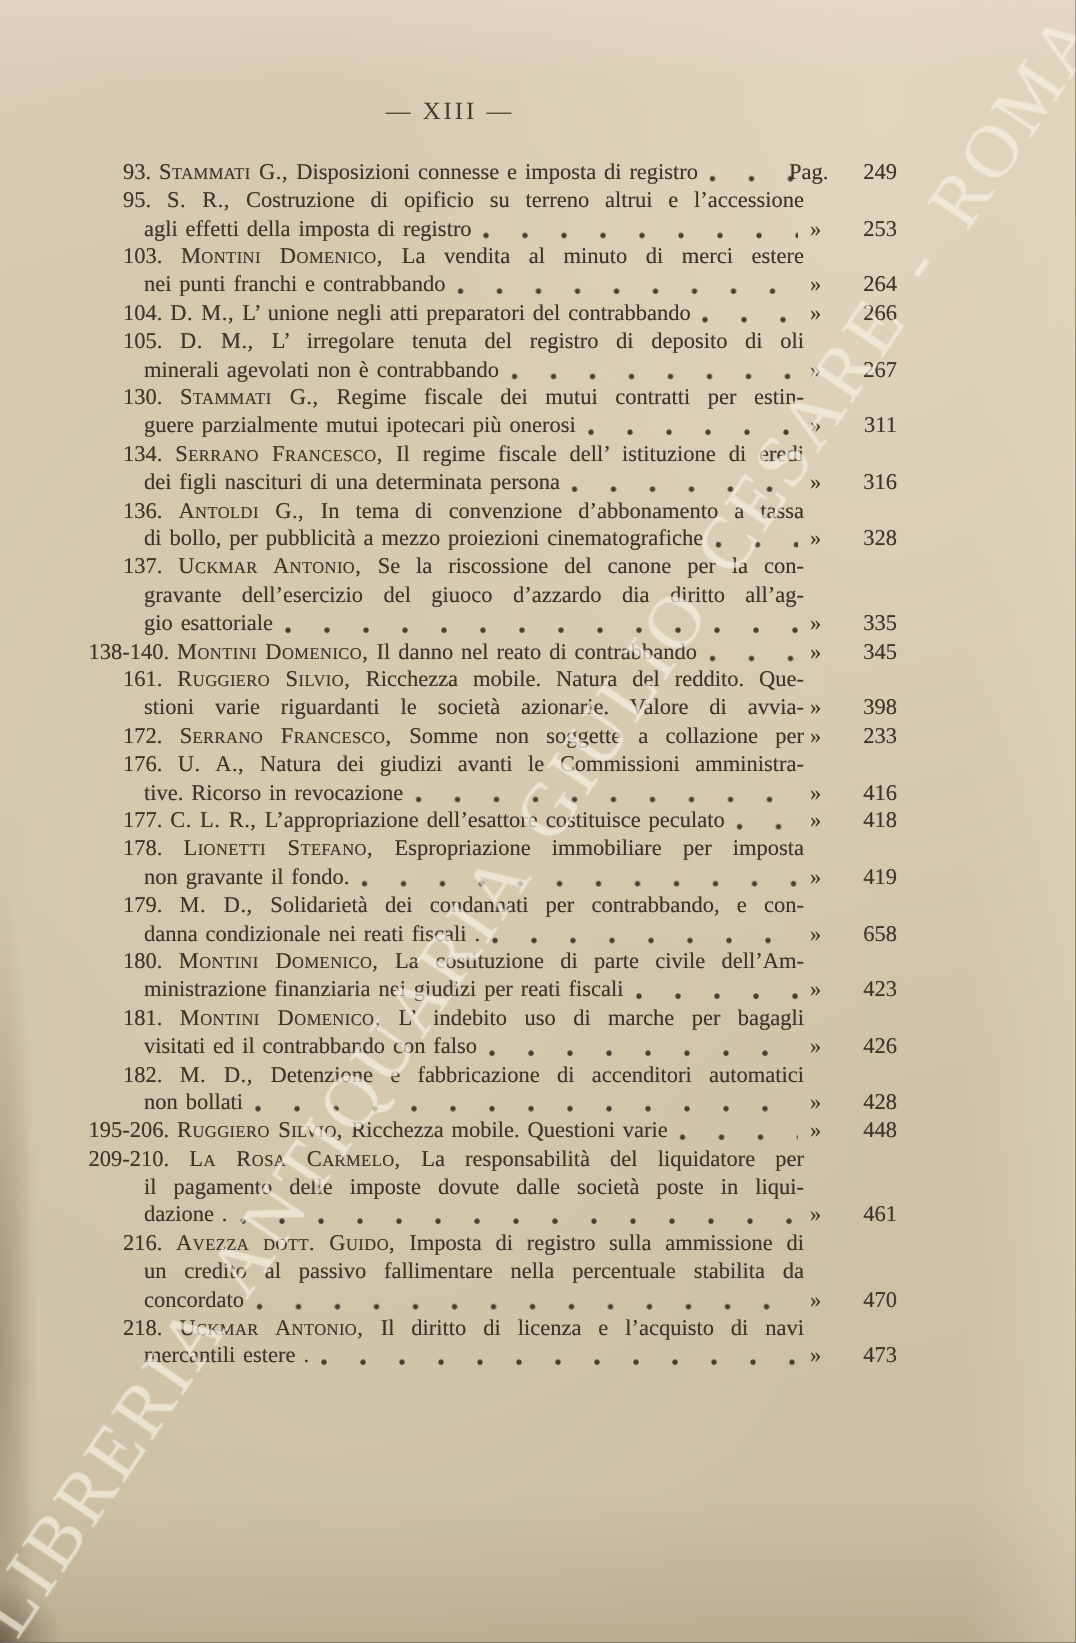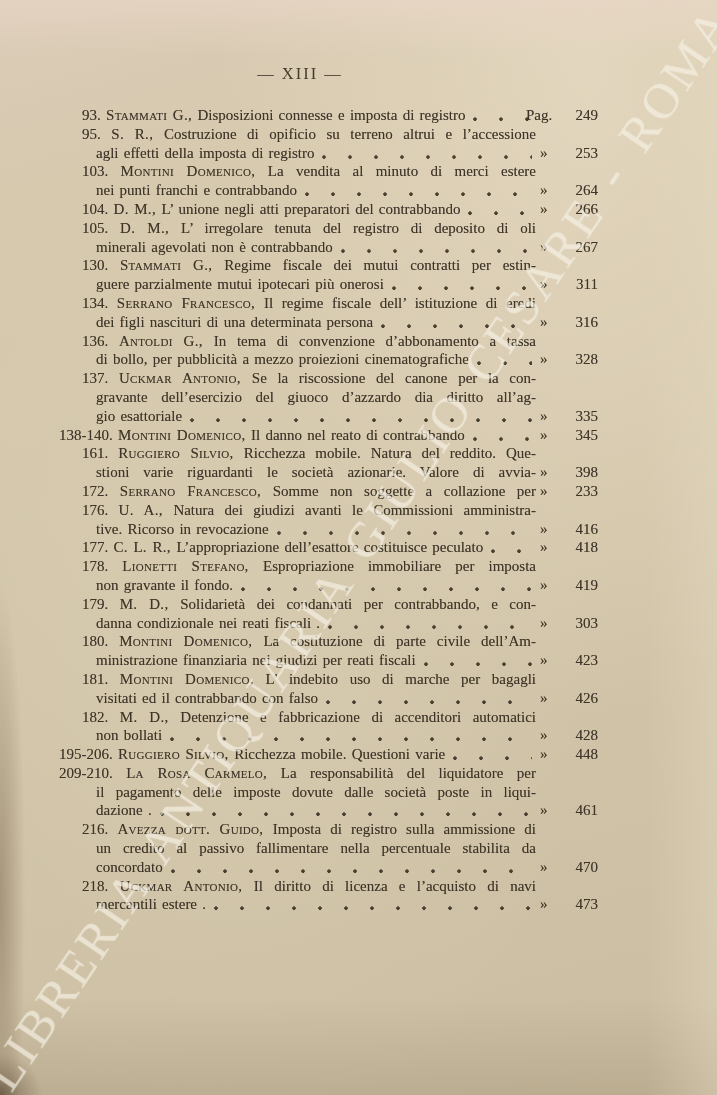--- a/index.html
+++ b/index.html
@@ -239,21 +239,21 @@
         </div>
       </div>
       <div class="entry">
         <div class="line first"><span class="num">179. </span><span class="sc">M. D., </span>Solidarietà dei condannati per contrabbando, e con-</div>
         <div class="line last">
           <span class="ltext">danna condizionale nei reati fiscali .</span>
           <span class="dotfill"></span>
         </div>
         <div class="pageref">
           <span class="plabel">»</span>
-          <span class="pnum">303</span>
+          <span class="pnum">658</span>
         </div>
       </div>
       <div class="entry">
         <div class="line first"><span class="num">180. </span><span class="sc">Montini Domenico, </span>La costituzione di parte civile dell’Am-</div>
         <div class="line last">
           <span class="ltext">ministrazione finanziaria nei giudizi per reati fiscali</span>
           <span class="dotfill"></span>
         </div>
         <div class="pageref">
           <span class="plabel">»</span>

